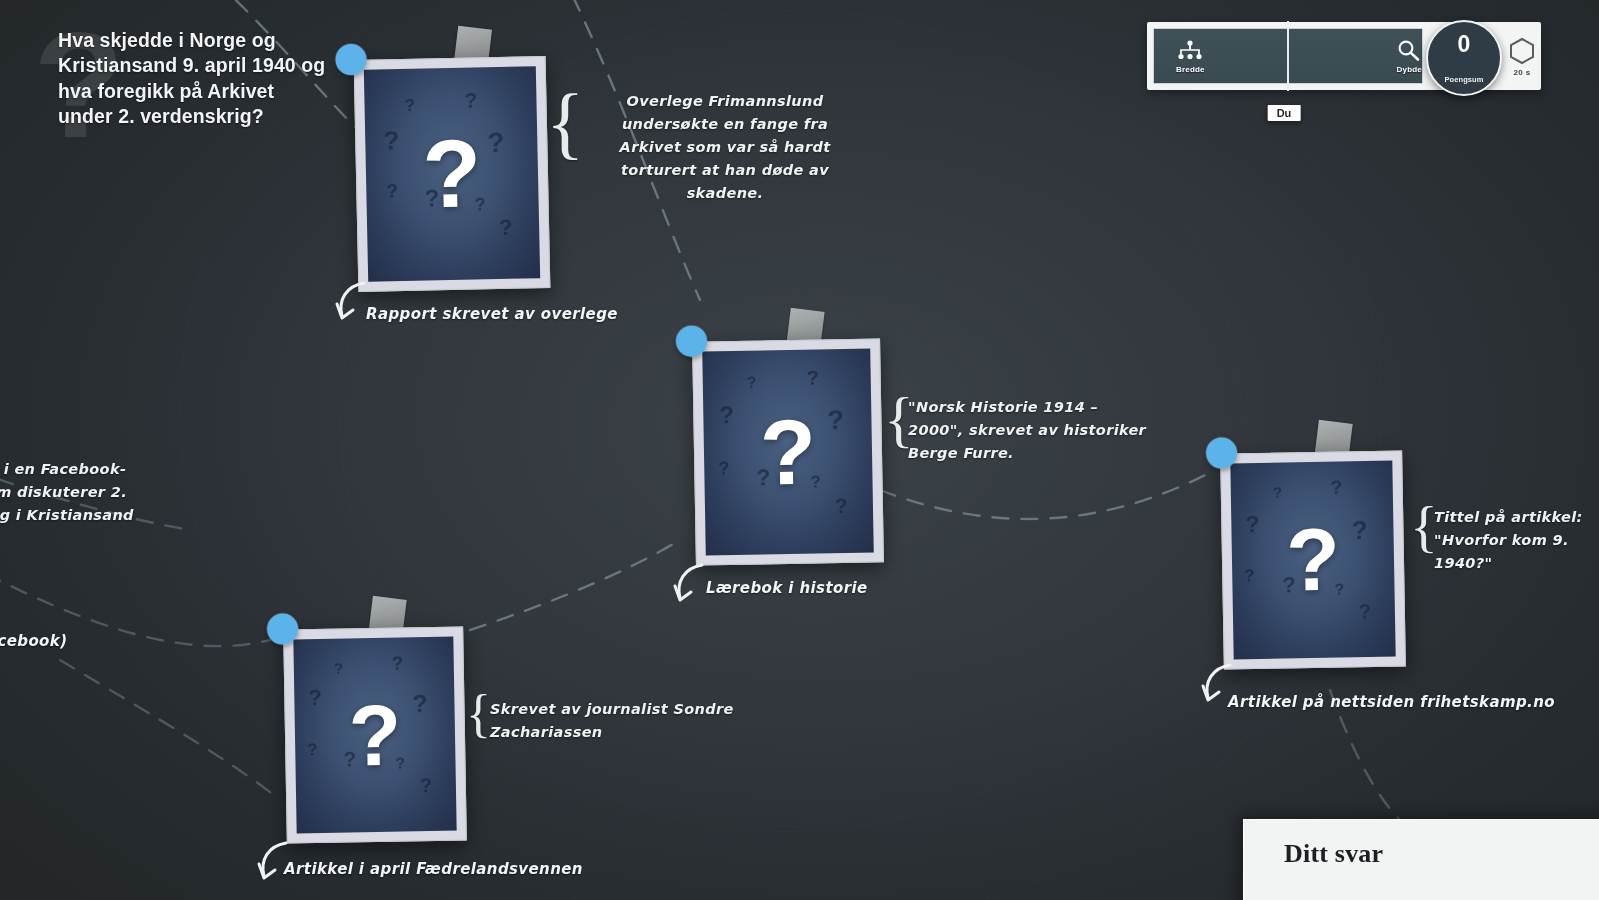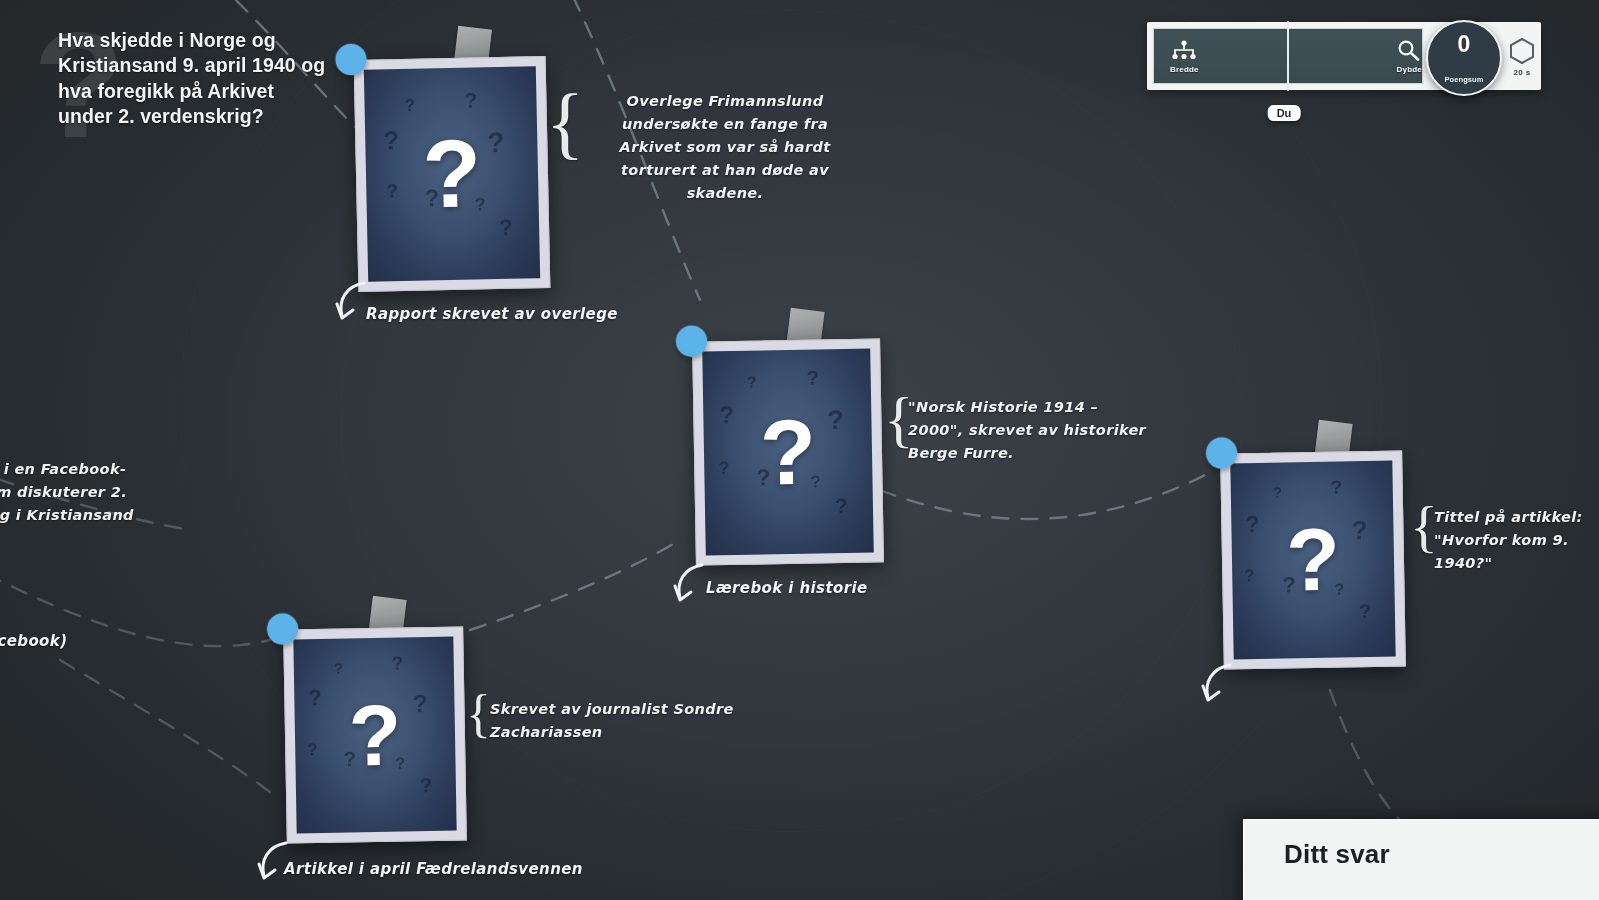--- a/index.html
+++ b/index.html
@@ -181,21 +181,21 @@
   }
   .hud-half {
     flex: 1;
     position: relative;
     display: flex;
     flex-direction: column;
     align-items: center;
     justify-content: center;
     gap: 2px;
   }
-  .hud-half.left { align-items: flex-start; padding-left: 16px; }
+  .hud-half.left { align-items: flex-start; padding-left: 22px; }
   .hud-half.right { align-items: flex-end; }
   .hud-label {
     color: #ffffff;
     font-size: 8px;
     font-weight: bold;
     letter-spacing: 0.2px;
     text-shadow: 0 1px 1px rgba(0,0,0,0.6);
   }
   #hud-divider {
     position: absolute;
@@ -207,21 +207,21 @@
   }
   #hud-thumb-label {
     position: absolute;
     left: 1284px; top: 105px;
     transform: translateX(-50%);
     background: #ffffff;
     color: #1d2326;
     font-size: 11px;
     font-weight: bold;
     padding: 2px 9px;
-    border-radius: 6px;
+    border-radius: 1px;
     box-shadow: 0 2px 5px rgba(0,0,0,0.45);
   }
   #score-badge {
     position: absolute;
     left: 1426px; top: 20px;
     width: 72px; height: 72px;
     border-radius: 50%;
     background: #2f3c45;
     border: 2px solid #f2f3f3;
     display: flex;
@@ -270,20 +270,21 @@
     border-top: 1px solid #ffffff;
     border-left: 1px solid #ffffff;
   }
   #answer-title {
     position: absolute;
     left: 40px; top: 19px;
     color: #1b2023;
     font-size: 26px;
     font-weight: bold;
     letter-spacing: 0.2px;
+    font-family: Liberation Serif, serif;
   }
 
   
   #left-note-a, #left-note-b { position: absolute; }
 </style>
 </head>
 <body>
 
 <div id="stage">
 
@@ -381,20 +382,21 @@
     <div class="node-dot" style="left:-14px; top:-16px; width:31px; height:31px;"></div>
   </div>
   <div class="brace" style="left:1410px; top:498px; font-size:58px;">{</div>
   <div class="note" style="left:1434px; top:506px; width:230px;">Tittel på artikkel:
 "Hvorfor kom 9.
 1940?"</div>
   <svg class="curve-arrow" style="left:1196px; top:660px;" width="50" height="56" viewBox="0 0 50 56">
     <path d="M 34,5 C 16,8 8,22 12,38" stroke="#f0f2f3" stroke-width="3" fill="none" stroke-linecap="round"></path>
     <path d="M 12,40 L 7,26 M 12,40 L 23,32" stroke="#f0f2f3" stroke-width="3" fill="none" stroke-linecap="round"></path>
   </svg>
+  <div class="caption" style="left:1228px; top:693px;">Artikkel på nettsiden frihetskamp.no</div>
 
   <div class="card-wrap" style="left:285px; top:628px; transform: rotate(-1deg);">
     <div class="tape" style="left:58%;"></div>
     <div class="polaroid" style="width:160px; height:194px;">
       <div class="photo">
         <span class="mini" style="left:14px; top:48px; font-size:22px;">?</span>
         <span class="mini" style="left:40px; top:22px; font-size:15px;">?</span>
         <span class="mini" style="left:98px; top:16px; font-size:19px;">?</span>
         <span class="mini" style="left:118px; top:54px; font-size:25px;">?</span>
         <span class="mini" style="left:12px; top:102px; font-size:17px;">?</span>

